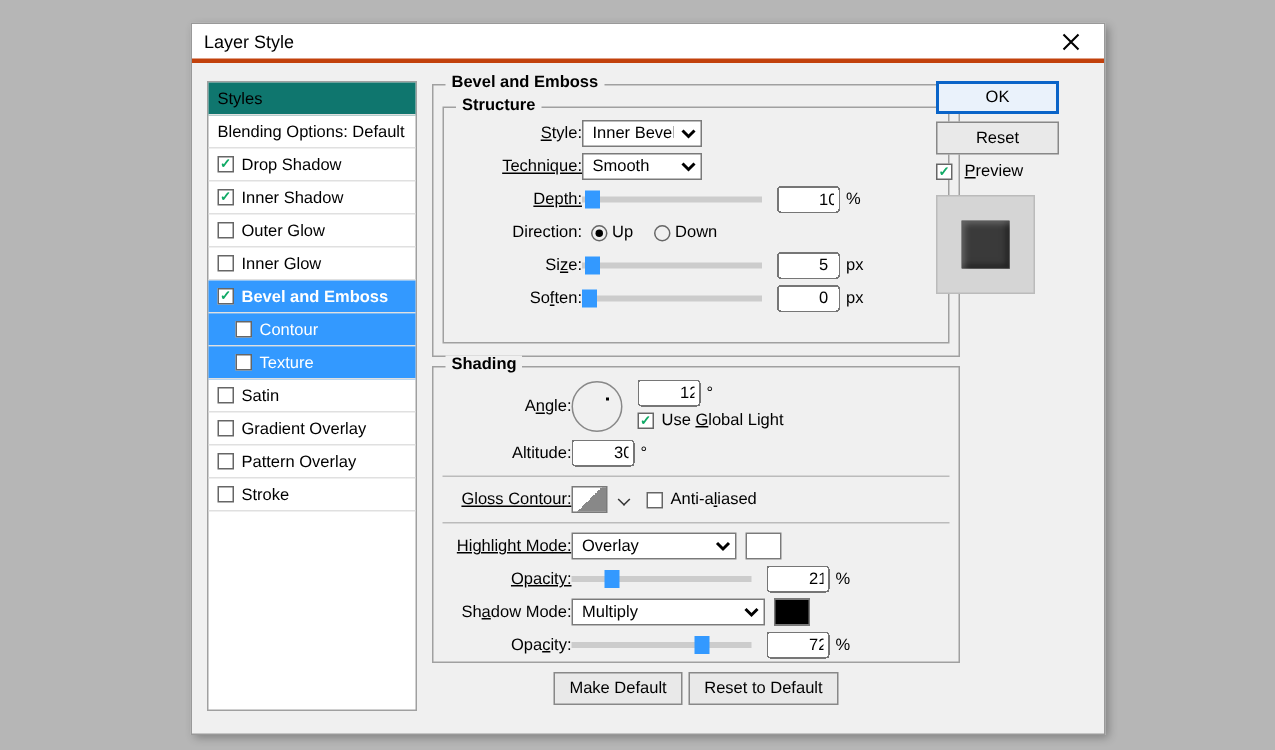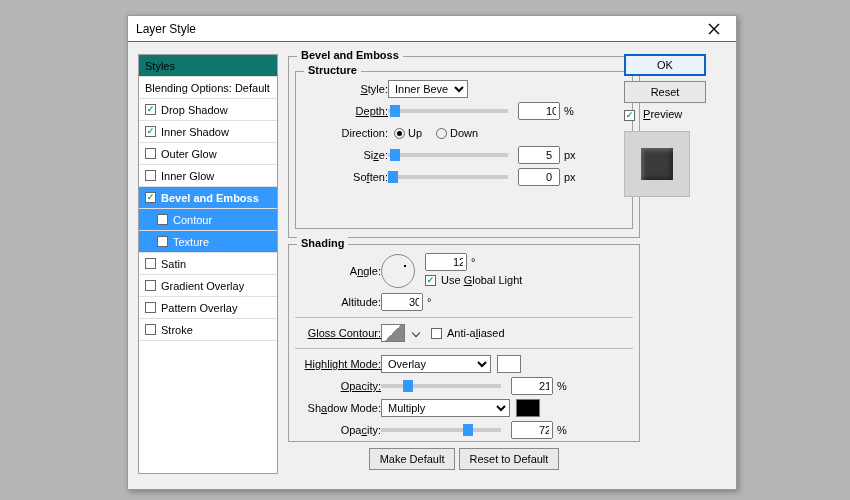--- a/index.html
+++ b/index.html
@@ -1,20 +1,20 @@
 <!DOCTYPE html>
 <html><head>
 <meta charset="utf-8">
 <style>
   * { box-sizing: border-box; font-family: "Segoe UI", Tahoma, sans-serif; font-size: 11px; }
   body { margin:0; background:#b6b6b6; width:850px; height:500px; position:relative; }
   .dialog { position:absolute; left:127px; top:15px; width:610px; height:475px;
             background:#f0f0f0; border:1px solid #999; box-shadow:2px 2px 6px rgba(0,0,0,.3); }
   .titlebar { display:flex; justify-content:space-between; align-items:center;
-              height:26px; padding:0 8px; background:#fff; border-bottom:1px solid #c2410c; }
+              height:26px; padding:0 8px; background:#fff; border-bottom:3px solid #c2410c; }
   .titlebar span { font-size:12px; }
   .close { width:28px; height:20px; display:flex; align-items:center; justify-content:center; cursor:pointer; }
   .col-styles { position:absolute; left:10px; top:38px; width:140px; height:420px; border:1px solid #a0a0a0; background:#fff; }
   .col-styles .row { height:22px; display:flex; align-items:center; padding:0 6px; border-bottom:1px solid #e0e0e0; }
   .col-styles .hdr { background:#0f766e; font-weight:normal; }
   .col-styles .sub { padding-left:18px; display:flex; align-items:center; }
   .sel { background:#3399ff; color:#fff; }
   .chk { width:11px; height:11px; border:1px solid #666; margin-right:5px; display:inline-flex;
          align-items:center; justify-content:center; font-size:9px; line-height:1; background:#fff; color:#000;}
   .chk.on::after { content:"✓"; color:#1a6; font-weight:bold;}
@@ -120,20 +120,24 @@
   <div class="col-main">
     <div class="fieldset" style="height:182px">
       <div class="legend">Bevel and Emboss</div>
       <div class="fieldset" style="margin-top:8px; height:158px;">
         <div class="legend">Structure</div>
         <div class="ln">
           <span class="lbl"><span class="underline">S</span>tyle:</span>
           <select><option>Inner Bevel</option></select>
         </div>
         <div class="ln">
+          <span class="lbl underline">Technique:</span>
+          <select><option>Smooth</option></select>
+        </div>
+        <div class="ln">
           <span class="lbl underline">Depth:</span>
           <div class="slider">
               <div class="thumb" style="left:2px"></div>
             </div>
           <input class="num" value="100" style="">
           <span class="unit">%</span>
         </div>
         <div class="ln">
           <span class="lbl">Direction:</span>
           <span class="radio on"></span>

